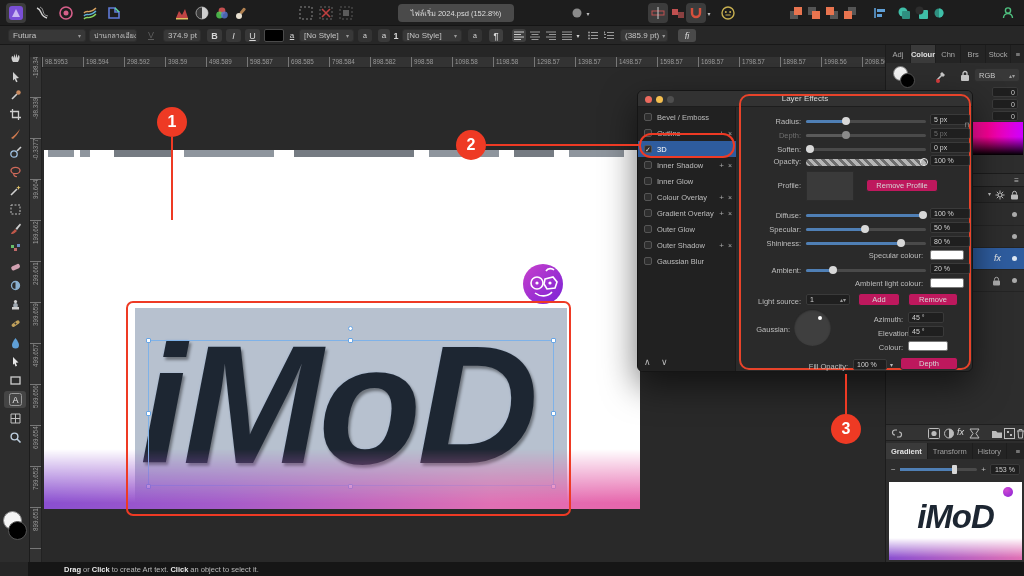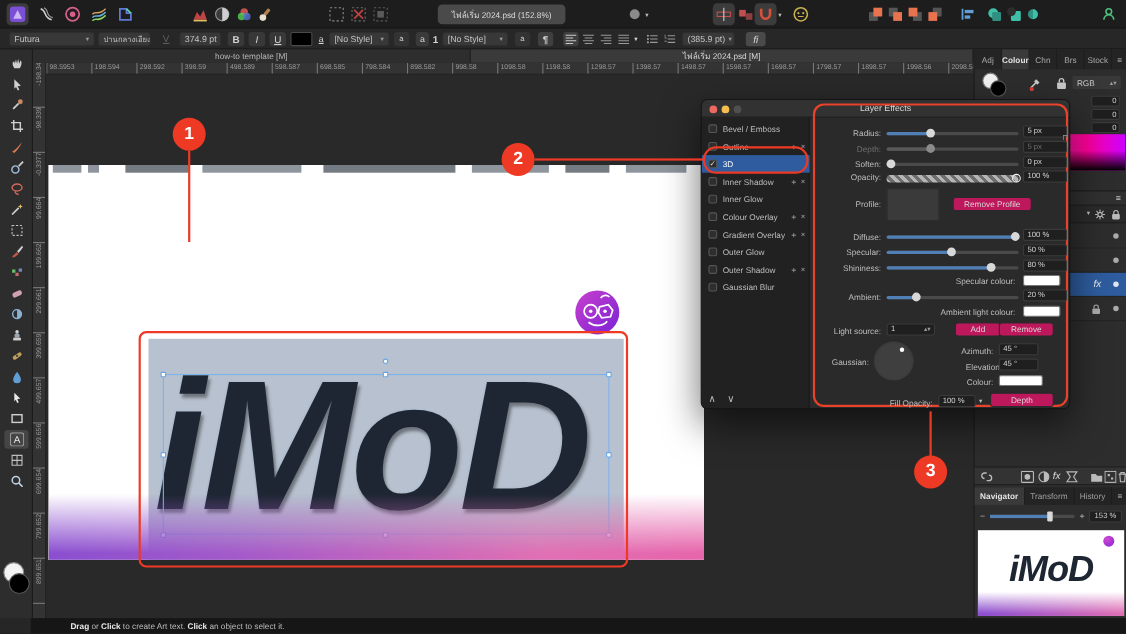--- a/index.html
+++ b/index.html
@@ -567,24 +567,20 @@
           <circle cx="5.5" cy="5.5" r="3.4" fill="none" stroke="#bfd0e0" stroke-width="1.4"></circle>
           <path d="M8 8 L11.5 11.5" stroke="#bfd0e0" stroke-width="1.6"></path>
         </svg>
       </div>
     <div class="fgswatch">
         <i class="w"></i>
         <i class="b"></i>
       </div>
   </div>
 
-  <div class="tabbar">
-    <div class="dtab t0">how-to template [M]</div>
-    <div class="dtab t1">ไฟล์เริ่ม 2024.psd [M]</div>
-  </div>
   <div class="ruler-corner"></div>
   <div class="hruler">
       <span>98.5953</span>
       <span>198.594</span>
       <span>298.592</span>
       <span>398.59</span>
       <span>498.589</span>
       <span>598.587</span>
       <span>698.585</span>
       <span>798.584</span>
@@ -795,21 +791,21 @@
           </svg>
       </span>
       <span class="abs" style="left:130px;top:3px">
         <svg width="9" height="11">
             <path d="M1 3 h7 M3 3 V1.5 h3 V3 M2 3 l.6 7 h3.8 L7 3" fill="none" stroke="#bbb"></path>
           </svg>
       </span>
     </div>
 
     <div class="nav-tabs">
-      <div class="nav-tab">Navigator</div>
+      <div class="nav-tab">Gradient</div>
       <div class="nav-tab">Transform</div>
       <div class="nav-tab">History</div>
       <div class="rp-burger" style="margin-left:auto">≡</div>
     </div>
     <div class="zoom-row">
       <span class="glyph">−</span>
       <div class="zoom-track">
           <i class="fill"></i>
           <i class="knob"></i>
         </div>
@@ -956,21 +952,21 @@
     <div class="vbox" style="left:292px;top:172px">20 %</div>
 
     <div class="dl" style="left:160px;top:188px;width:125px">Ambient light colour:</div>
     <div class="cswatch" style="left:292px;top:187px"></div>
 
     <div class="dl" style="left:108px;top:206px;width:55px">Light source:</div>
     <div class="vbox" style="left:168px;top:203px;width:44px">
         <span>1</span>
         <span class="chev">▴▾</span>
       </div>
-    <div class="dbtn" style="left:230px;top:202px;width:42px">Add</div>
+    <div class="dbtn" style="left:220px;top:202px;width:42px">Add</div>
     <div class="dbtn" style="left:270px;top:202px;width:50px">Remove</div>
 
     <div class="dl" style="left:108px;top:234px;width:44px">Gaussian:</div>
     <div class="dir-circle">
         <i></i>
       </div>
 
     <div class="dl" style="left:205px;top:224px;width:60px">Azimuth:</div>
     <div class="vbox" style="left:270px;top:221px;width:36px">45 °</div>
     <div class="dl" style="left:213px;top:238px;width:60px">Elevation:</div>

